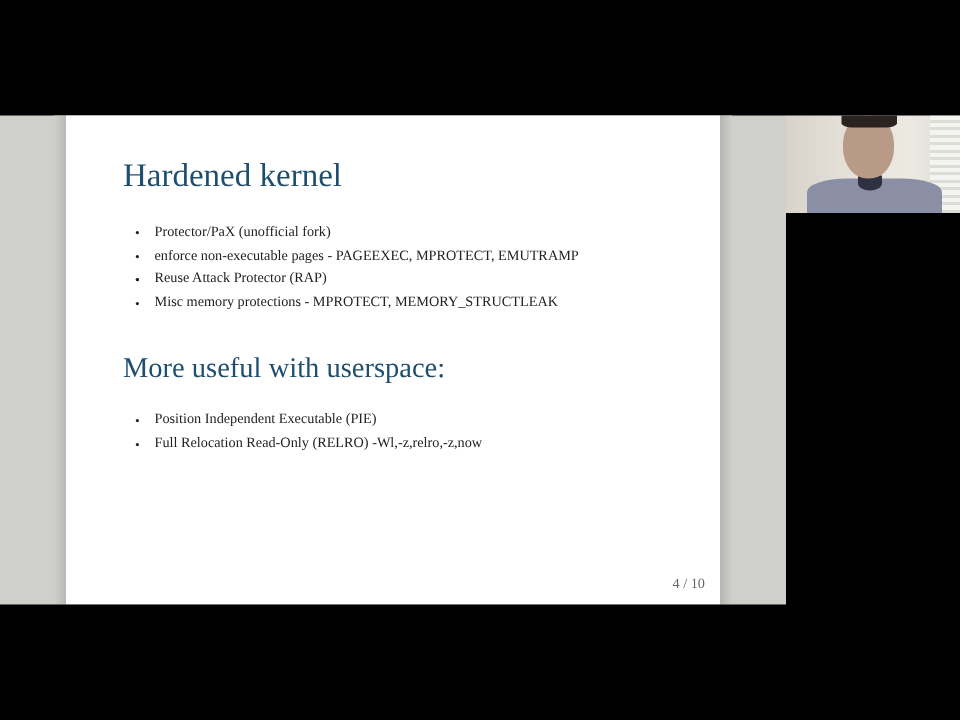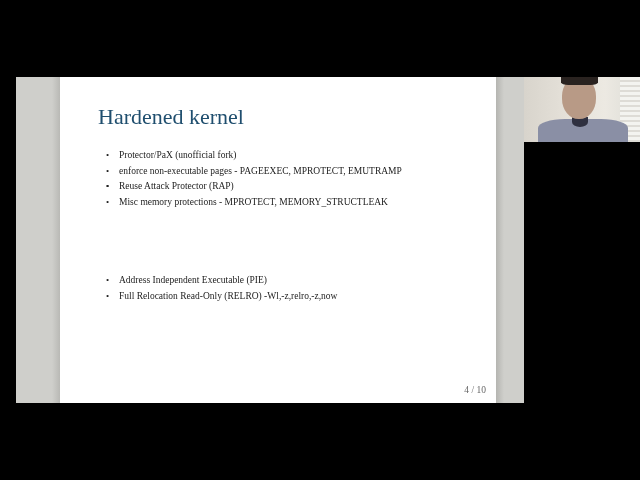--- a/index.html
+++ b/index.html
@@ -1,19 +1,19 @@
 <!DOCTYPE html>
 <html><head>
 <meta charset="utf-8">
 <style>
   html, body { margin: 0; padding: 0; }
   body { width: 640px; height: 480px; background: #000; position: relative; overflow: hidden; font-family: "Liberation Serif", serif; }
   .bar-top { position: absolute; left: 0; top: 0; width: 640px; height: 77px; background: #000; }
   .bar-bottom { position: absolute; left: 0; top: 403px; width: 640px; height: 77px; background: #000; }
-  .stage { position: absolute; left: 16px; top: 77px; width: 524px; height: 371px; background: #cfcfcb; }
+  .stage { position: absolute; left: 0; top: 77px; width: 524px; height: 371px; background: #cfcfcb; }
   .stage-left-shade { position: absolute; left: 36px; top: 0; width: 8px; height: 326px; background: linear-gradient(to right, #cfcfcb, #b9b9b5); }
   .slide { position: absolute; left: 44px; top: 0; width: 436px; height: 326px; background: #ffffff; }
   .stage-right-shade { position: absolute; left: 480px; top: 0; width: 8px; height: 326px; background: linear-gradient(to right, #b5b5b1, #cfcfcb); }
   .slide-title { position: absolute; left: 38px; top: 27px; font-size: 22px; color: #1f4e6e; margin: 0; font-weight: normal; white-space: nowrap; }
   .slide-subtitle { position: absolute; left: 38px; top: 158px; font-size: 19px; color: #1f4e6e; margin: 0; font-weight: normal; white-space: nowrap; }
   ul.bullets { position: absolute; left: 46px; margin: 0; padding: 0; list-style: none; }
   ul.bullets li { position: relative; font-size: 9.5px; line-height: 15.5px; color: #222; white-space: nowrap; padding-left: 13px; }
   ul.bullets li .bullet { position: absolute; left: 0; top: 0; font-size: 9px; }
   .list-1 { top: 71px; }
   .list-2 { top: 196px; }
@@ -36,22 +36,23 @@
   <div class="stage-left-shade"></div>
   <div class="slide">
     <h1 class="slide-title">Hardened kernel</h1>
     <ul class="bullets list-1">
       <li><span class="bullet">•</span><span>Protector/PaX (unofficial fork)</span></li>
       <li><span class="bullet">•</span><span>enforce non-executable pages - PAGEEXEC, MPROTECT, EMUTRAMP</span></li>
       <li><span class="bullet">•</span></li>
       <li><span class="bullet">•</span><span>Reuse Attack Protector (RAP)</span></li>
       <li><span class="bullet">•</span><span>Misc memory protections - MPROTECT, MEMORY_STRUCTLEAK</span></li>
     </ul>
+    <h2 class="slide-subtitle">More useful with userspace:</h2>
     <ul class="bullets list-2">
-      <li><span class="bullet">•</span><span>Address Independent Executable (PIE)</span></li>
+      <li><span class="bullet">•</span><span>Position Independent Executable (PIE)</span></li>
       <li><span class="bullet">•</span><span>Full Relocation Read-Only (RELRO) -Wl,-z,relro,-z,now</span></li>
     </ul>
     <div class="page-number">4 / 10</div>
   </div>
   <div class="stage-right-shade"></div>
 </div>
 
 <div class="webcam">
   <div class="wall-right"></div>
   <div class="body"></div>

